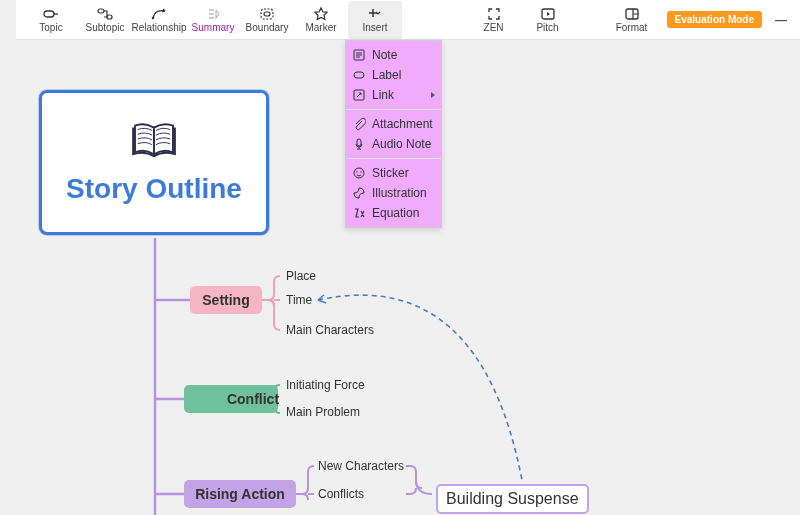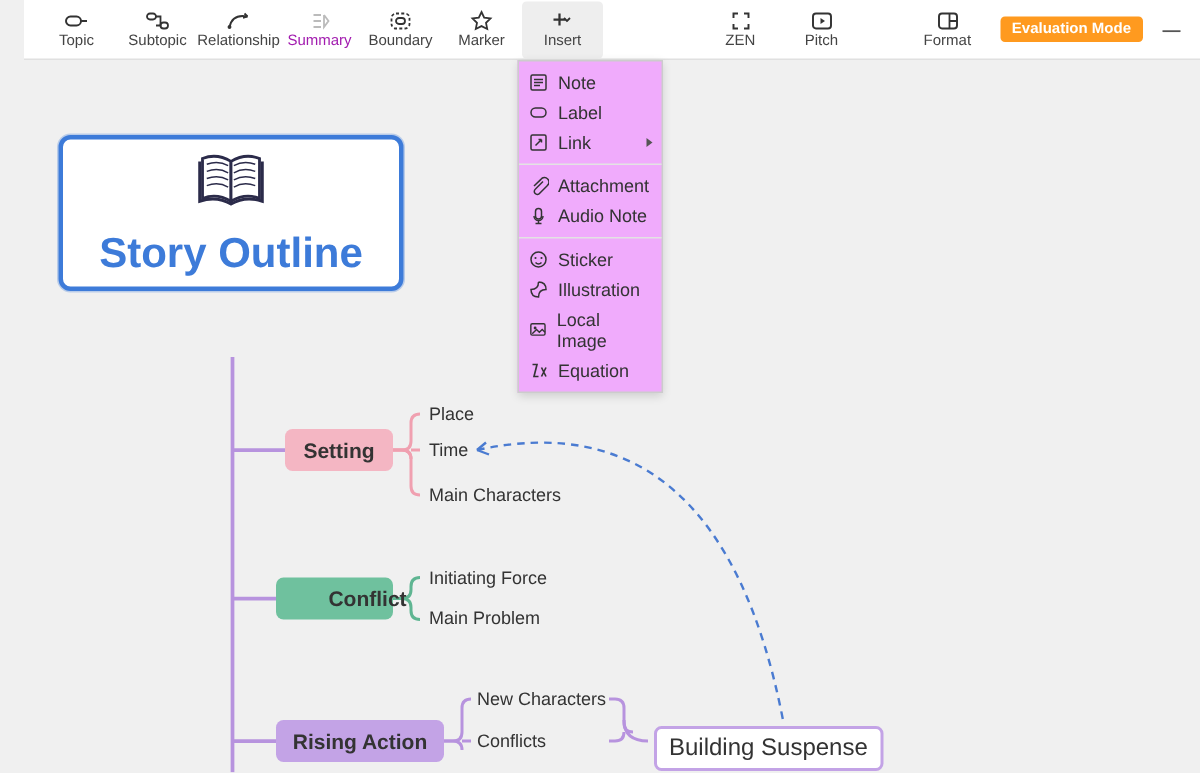--- a/index.html
+++ b/index.html
@@ -70,36 +70,36 @@
   .dd-sep { height:1px; background:#e3e3e3; margin:4px 0; }
   .dd-item .chev {
     position:absolute; right:6px; top:50%; transform:translateY(-50%);
     border-left:4px solid #555; border-top:3px solid transparent;
     border-bottom:3px solid transparent; width:0; height:0;
   }
   
   .canvas { position:absolute; top:40px; left:0; right:0; bottom:0; }
   .root-node {
     position:absolute; left:39px; top:50px;
-    width:230px; height:104px;
+    width:230px; height:145px;
     border:3px solid #3d7bd9;
     border-radius:8px;
     background:#fff;
     display:flex; flex-direction:column; align-items:center; justify-content:center;
     box-shadow:0 0 0 1px rgba(61,123,217,.3);
   }
   .root-title { color:#3d7bd9; font-size:28px; font-weight:700; margin-top:12px; }
   .book-icon svg{ width:46px; height:38px; }
   .node {
     position:absolute; border-radius:5px; font-weight:600;
     display:flex; align-items:center; justify-content:center;
     font-size:14px; color:#333;
   }
   .node-setting { left:190px; top:246px; width:72px; height:28px; background:#f4b6c3; }
-  .node-conflict{ left:184px; top:345px; width:78px; height:28px; background:#6fc19e;padding-left:44px; }
+  .node-conflict{ left:184px; top:345px; width:94px; height:28px; background:#6fc19e;padding-left:44px; }
   .node-rising  { left:184px; top:440px; width:112px; height:28px; background:#c3a3e6; }
   .subnode { position:absolute; font-size:12px; color:#333; }
   .leaf-box {
     position:absolute; border:2px solid #c3a3e6; border-radius:5px;
     background:#fff; font-size:16px; padding:4px 8px;
   }
   
   svg.wires { position:absolute; top:0; left:0; width:100%; height:100%; pointer-events:none; }
 </style>
 </head>
@@ -269,30 +269,20 @@
       </span>
     <span>Sticker</span>
   </div>
   <div class="dd-item">
     <span class="dd-ico">
         <svg viewBox="0 0 14 14">
           <path d="M7 2q5 0 5 5-5 0-5 5-5 0-5-5 5 0 5-5" fill="none" stroke="#333"></path>
         </svg>
       </span>
     <span>Illustration</span>
-  </div>
-  <div class="dd-item">
-    <span class="dd-ico">
-        <svg viewBox="0 0 14 14">
-          <rect x="2" y="3" width="10" height="8" rx="1" fill="none" stroke="#333"></rect>
-          <circle cx="5" cy="6" r="1" fill="#333"></circle>
-          <path d="M3 10l3-3 2 2 2-2 2 2" fill="none" stroke="#333"></path>
-        </svg>
-      </span>
-    <span>Local Image</span>
   </div>
   <div class="dd-item">
     <span class="dd-ico">
         <svg viewBox="0 0 14 14">
           <path d="M3 3h3l-2 8h3M9 5l3 6M12 5l-3 6" stroke="#333" fill="none" stroke-width="1.1"></path>
         </svg>
       </span>
     <span>Equation</span>
   </div>
 </div>

